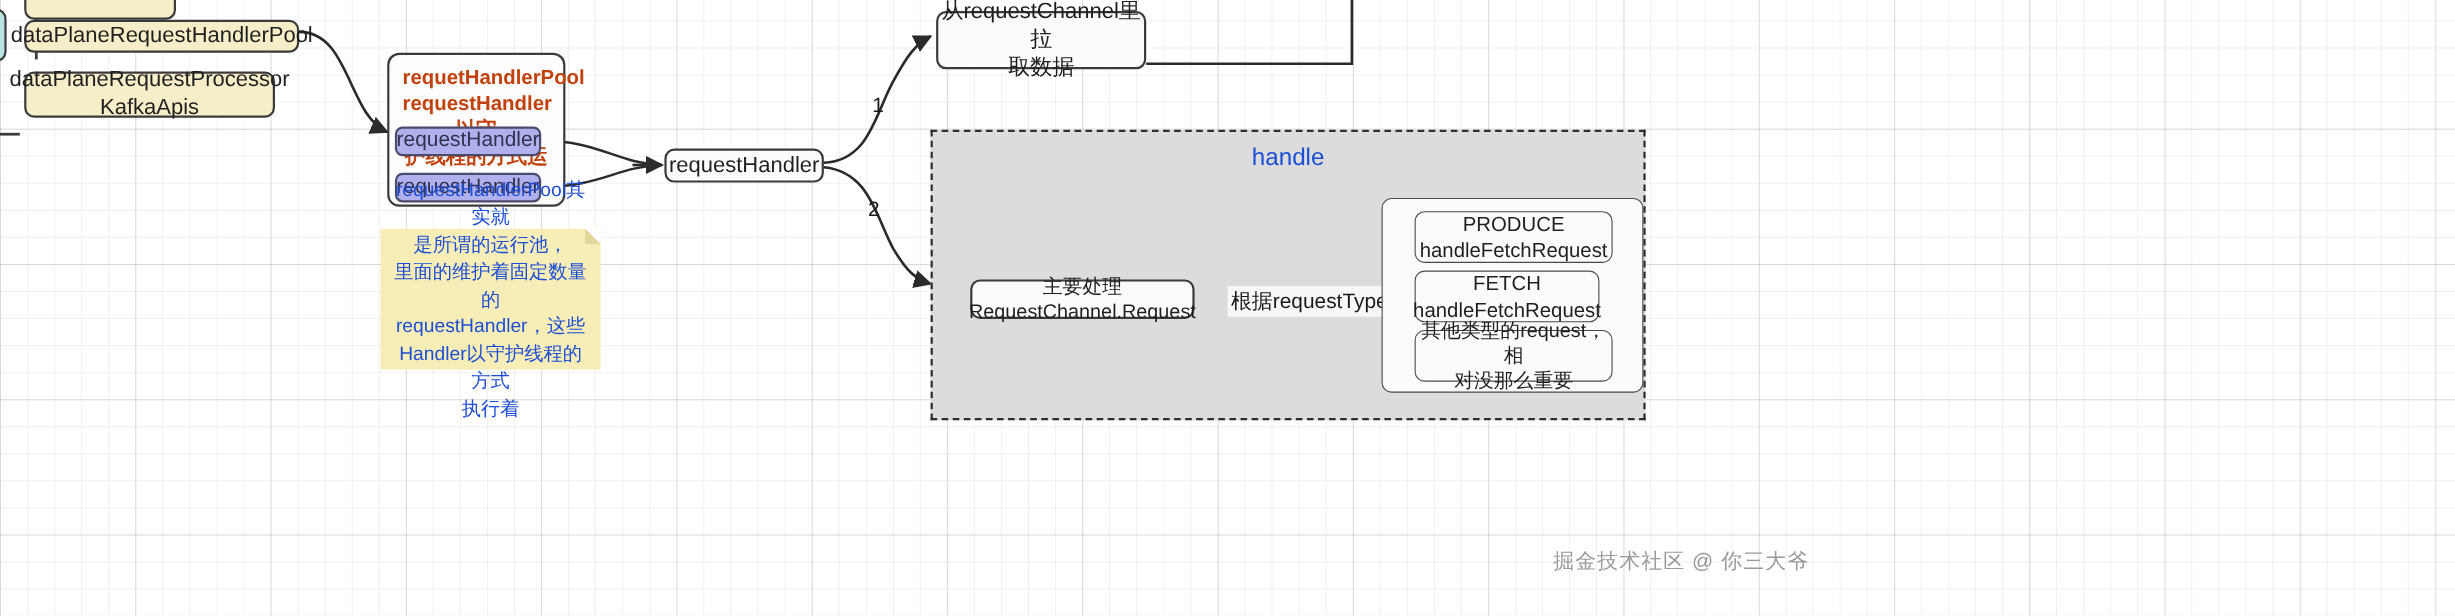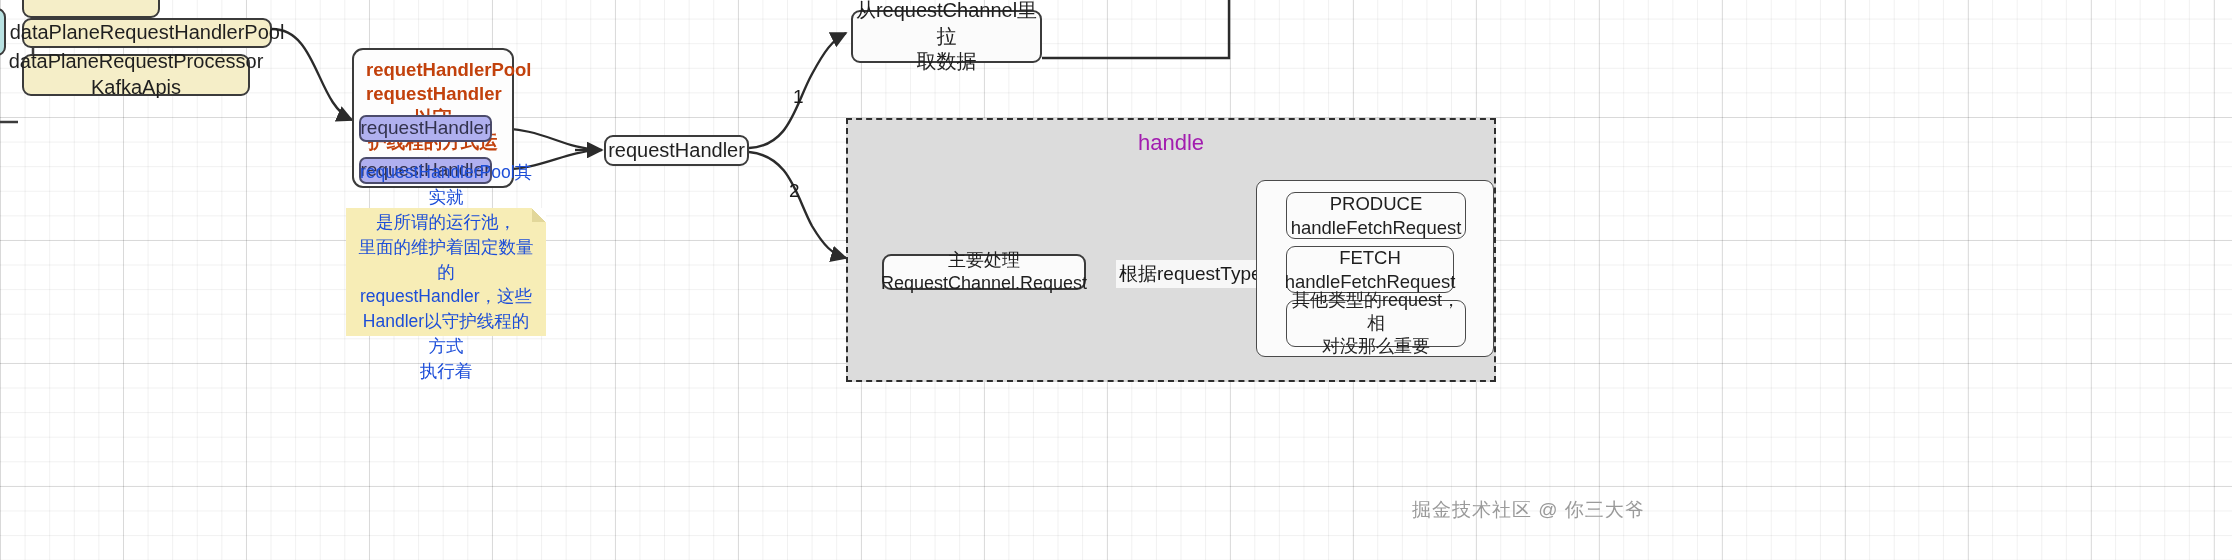--- a/index.html
+++ b/index.html
@@ -89,21 +89,21 @@
     background:linear-gradient(225deg,#ffffff 50%, #e2d79a 50%);
   }
   .dashed-group{
     position:absolute;
     background:#dcdcdc;
     border:2.6px dashed #2e2e2e;
     box-sizing:border-box;
   }
   .group-title{
     position:absolute;
-    font-size:22px;color:#a21caf;
+    font-size:22px;color:#1d4ed8;
     left:0;right:0;text-align:center;top:10px;
     pointer-events:none;
   }
   .edge-label{
     position:absolute;
     font-size:19px;color:#1a1a1a;
     background:transparent;
     white-space:nowrap;
   }
   .edge-label.boxed{background:#f7f7f7;padding:1px 3px;}
@@ -156,21 +156,21 @@
   </svg>
 
   <div class="node yellow" style="left:22px;top:-26px;width:138px;height:44px;"></div>
 
   <div class="node teal" style="left:-16px;top:8px;width:22px;height:48px;"></div>
 
   <div class="node yellow" style="left:22px;top:18px;width:250px;height:30px;">
     <span class="ttl">dataPlaneRequestHandlerPool</span>
   </div>
 
-  <div class="node yellow" style="left:22px;top:54px;width:228px;height:42px;">
+  <div class="node yellow" style="left:22px;top:65px;width:228px;height:42px;">
     <span class="ttl" style="white-space:pre-line;">dataPlaneRequestProcessor
 KafkaApis</span>
   </div>
 
   <div class="node pool-box" style="left:352px;top:48px;width:162px;height:140px;">
     <div class="pool-title">requetHandlerPool</div>
     <div class="pool-title">requestHandler以守</div>
     <div class="pool-title">护线程的方式运行</div>
   </div>
   <div class="node purple" style="left:359px;top:115px;width:133px;height:27px;">

